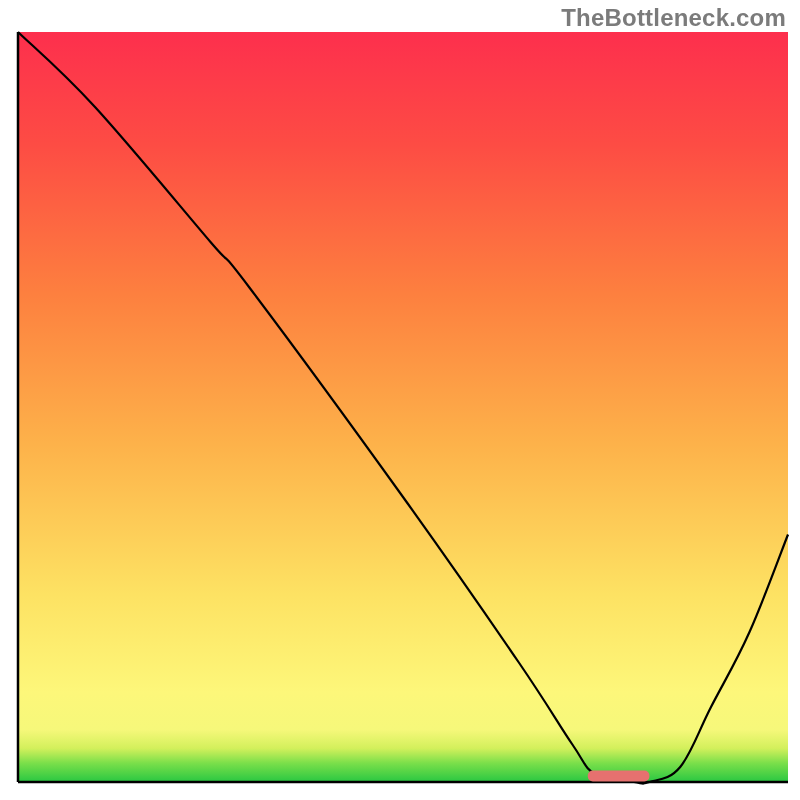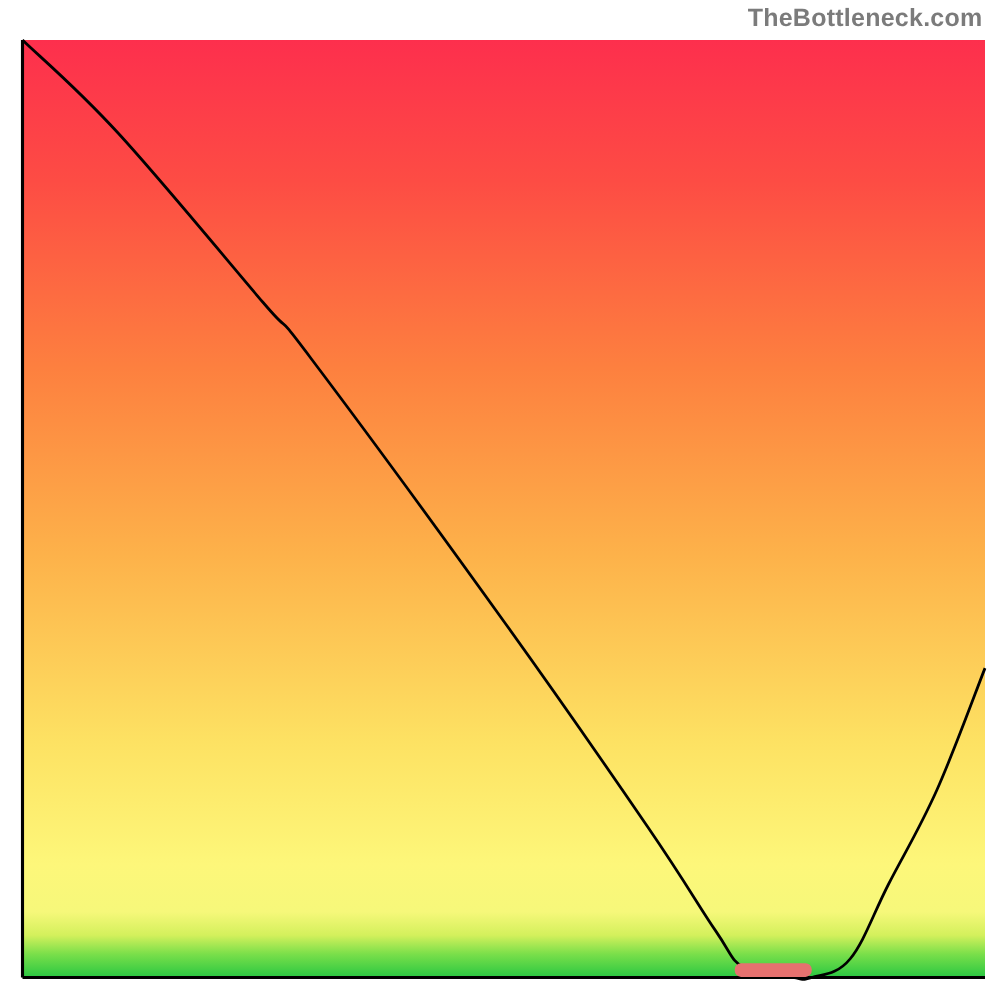--- a/index.html
+++ b/index.html
@@ -12,21 +12,21 @@
   }
   .wrap {
     position: relative;
     width: 800px;
     height: 800px;
   }
   .watermark {
     position: absolute;
     top: 4px;
     right: 14px;
-    font-size: 20px;
+    font-size: 24px;
     font-weight: 600;
     color: #7b7b7b;
     letter-spacing: 0.2px;
   }
   svg {
     position: absolute;
     top: 0;
     left: 0;
   }
 </style>

